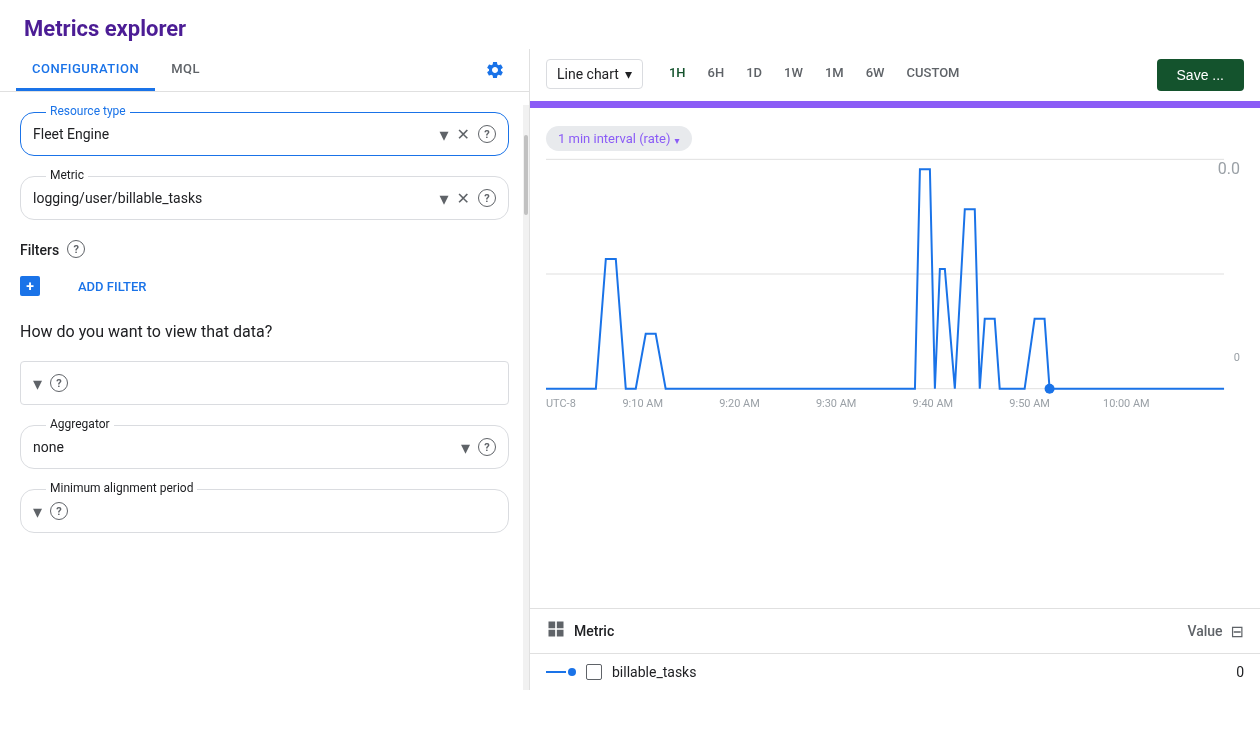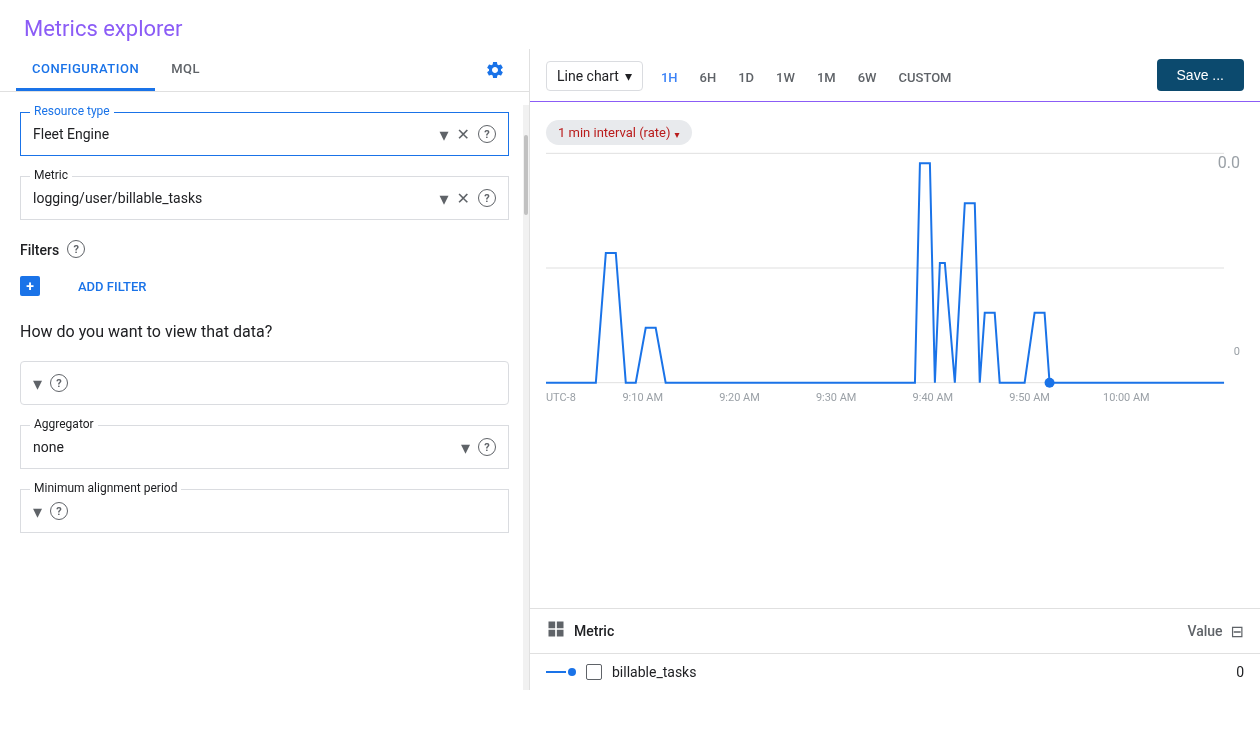--- a/index.html
+++ b/index.html
@@ -1,64 +1,64 @@
 <!DOCTYPE html>
 <html><head>
   <meta charset="utf-8">
   <style>
     * { box-sizing: border-box; margin: 0; padding: 0; }
     body { font-family: 'Google Sans', Roboto, Arial, sans-serif; font-size: 14px; color: #202124; background: #fff; }
 
     .page-header { padding: 16px 24px 8px; }
-    .page-title { font-size: 22px; font-weight: 400; color: #8b5cf6; }
+    .page-title { font-size: 22px; font-weight: 700; color: #4c1d95; }
 
     .top-nav { display: flex; align-items: center; border-bottom: 1px solid #e0e0e0; padding: 0 24px; }
     .top-nav-item { padding: 12px 16px; font-size: 13px; font-weight: 500; color: #5f6368; cursor: pointer; letter-spacing: 0.5px; text-transform: uppercase; border-bottom: 3px solid transparent; }
     .top-nav-item.active { color: #1a73e8; border-bottom: 3px solid #1a73e8; }
 
     .main-layout { display: flex; height: calc(741px - 100px); }
 
     
     .left-panel { width: 530px; min-width: 530px; border-right: 1px solid #e0e0e0; overflow-y: auto; position: relative; }
 
     .left-panel-tabs { display: flex; align-items: center; border-bottom: 1px solid #e0e0e0; padding: 0 16px; }
     .tab-btn { padding: 12px 16px; font-size: 13px; font-weight: 500; cursor: pointer; border-bottom: 3px solid transparent; color: #5f6368; letter-spacing: 0.5px; text-transform: uppercase; }
     .tab-btn.active { color: #1a73e8; border-bottom: 3px solid #1a73e8; }
     .gear-icon-btn { margin-left: auto; color: #5f6368; cursor: pointer; padding: 8px; display: flex; align-items: center; }
 
     .panel-content { padding: 20px 20px; }
 
     .field-group { margin-bottom: 20px; position: relative; }
-    .field-label-float { position: absolute; top: -8px; left: 10px; font-size: 12px; color: #1a73e8; background: #fff; padding: 0 4px; z-index: 1; }
+    .field-label-float { position: absolute; top: -8px; left: 26px; font-size: 12px; color: #1a73e8; background: #fff; padding: 0 4px; z-index: 1; }
     .field-label-float.black { color: #202124; }
-    .select-field { display: flex; align-items: center; border: 1px solid #1a73e8; border-radius: 0; padding: 10px 12px; background: #fff; cursor: pointer; width: 100%; min-height: 44px; }
+    .select-field { display: flex; align-items: center; border: 1px solid #1a73e8; border-radius: 14px; padding: 10px 12px; background: #fff; cursor: pointer; width: 100%; min-height: 44px; }
     .select-field.gray-border { border: 1px solid #dadce0; }
     .select-value { flex: 1; font-size: 14px; color: #202124; }
     .select-actions { display: flex; align-items: center; gap: 8px; }
     .icon-btn { cursor: pointer; color: #5f6368; display: flex; align-items: center; font-size: 18px; }
 
     .filters-section { margin-bottom: 20px; }
     .filters-header { display: flex; align-items: flex-end; gap: 8px; margin-bottom: 12px; font-size: 14px; font-weight: 500; color: #202124; }
     .help-icon { width: 18px; height: 18px; border-radius: 50%; border: 1.5px solid #5f6368; display: inline-flex; align-items: center; justify-content: center; font-size: 11px; color: #5f6368; cursor: pointer; font-weight: 700; }
     .add-filter-btn { display: flex; align-items: center; gap: 6px; color: #1a73e8; cursor: pointer; font-size: 13px; font-weight: 500; padding: 6px 0; }
     .add-filter-icon { width: 20px; height: 20px; background: #1a73e8; border-radius: 2px; display: flex; align-items: center; justify-content: center; color: white; font-size: 14px; font-weight: 700; }
 
     .view-data-title { font-size: 16px; font-weight: 400; color: #202124; margin-bottom: 20px; }
 
     .group-by-field { display: flex; align-items: center; border: 1px solid #dadce0; border-radius: 4px; padding: 10px 12px; background: #fff; cursor: pointer; width: 100%; min-height: 44px; margin-bottom: 20px; }
 
     
     .right-panel { flex: 1; display: flex; flex-direction: column; overflow: hidden; }
 
-    .chart-toolbar { display: flex; align-items: flex-end; padding: 10px 16px; gap: 0; border-bottom: 1px solid #8b5cf6; }
+    .chart-toolbar { display: flex; align-items: flex-start; padding: 10px 16px; gap: 8px; border-bottom: 7px solid #8b5cf6; }
     .chart-type-select { display: flex; align-items: center; gap: 6px; font-size: 14px; cursor: pointer; border: 1px solid #dadce0; border-radius: 4px; padding: 6px 10px; }
     .time-range-btns { display: flex; align-items: center; gap: 2px; margin-left: 8px; }
     .time-btn { padding: 6px 10px; font-size: 13px; color: #5f6368; cursor: pointer; border-radius: 4px; font-weight: 500; }
     .time-btn.active { color: #1a73e8; }
-    .save-btn { margin-left: auto; background: #0c4a6e; color: white; border: none; border-radius: 4px; padding: 8px 20px; font-size: 14px; font-weight: 500; cursor: pointer; }
+    .save-btn { margin-left: auto; background: #14532d; color: white; border: none; border-radius: 4px; padding: 8px 20px; font-size: 14px; font-weight: 500; cursor: pointer; }
 
     .chart-area { flex: 1; position: relative; padding: 10px 0; }
 
     .chart-legend-area { border-top: 1px solid #e0e0e0; margin-top: 4px; }
     .legend-header { display: flex; align-items: center; padding: 10px 16px; border-bottom: 1px solid #e0e0e0; }
     .legend-metric-label { display: flex; align-items: center; gap: 8px; font-size: 14px; font-weight: 500; flex: 1; }
     .legend-value-label { font-size: 14px; font-weight: 500; color: #5f6368; }
 
     .legend-row { display: flex; align-items: center; padding: 10px 16px; gap: 10px; }
     .legend-checkbox { width: 16px; height: 16px; border: 1.5px solid #5f6368; border-radius: 2px; flex-shrink: 0; }
@@ -165,33 +165,33 @@
   </div>
 
   <div class="right-panel">
 
     <div class="chart-toolbar">
       <div class="chart-type-select">
         <span>Line chart</span>
         <span>▾</span>
       </div>
       <div class="time-range-btns">
-        <span class="time-btn active" style="color:#3b82f6;">1H</span>
+        <span class="time-btn active" style="color:#14532d;">1H</span>
         <span class="time-btn">6H</span>
         <span class="time-btn">1D</span>
         <span class="time-btn">1W</span>
         <span class="time-btn">1M</span>
         <span class="time-btn">6W</span>
         <span class="time-btn">CUSTOM</span>
       </div>
       <button class="save-btn">Save ...</button>
     </div>
 
     <div class="chart-area">
-      <div style="display:inline-flex;align-items:flex-end;background:#e8eaed;border-radius:16px;padding:5px 12px;font-size:13px;color:#b91c1c;margin:8px 16px;cursor:pointer;">
+      <div style="display:inline-flex;align-items:flex-end;background:#e8eaed;border-radius:16px;padding:5px 12px;font-size:13px;color:#8b5cf6;margin:8px 16px;cursor:pointer;">
         <span>1 min interval (rate)</span>
         <span style="margin-left:4px;font-size:10px;">▾</span>
       </div>
 
       <div style="position:relative;padding:0 16px 0 16px;">
         
         <div style="position:absolute;right:20px;top:0;font-size:16px;color:#9aa0a6;">0.0</div>
         
         <div style="position:absolute;right:20px;bottom:28px;font-size:11px;color:#9aa0a6;">0</div>
 

